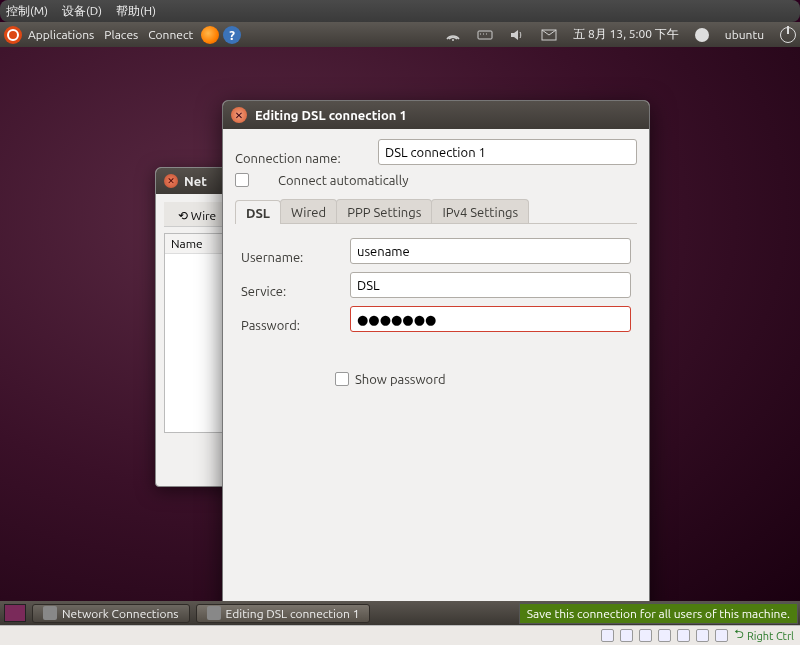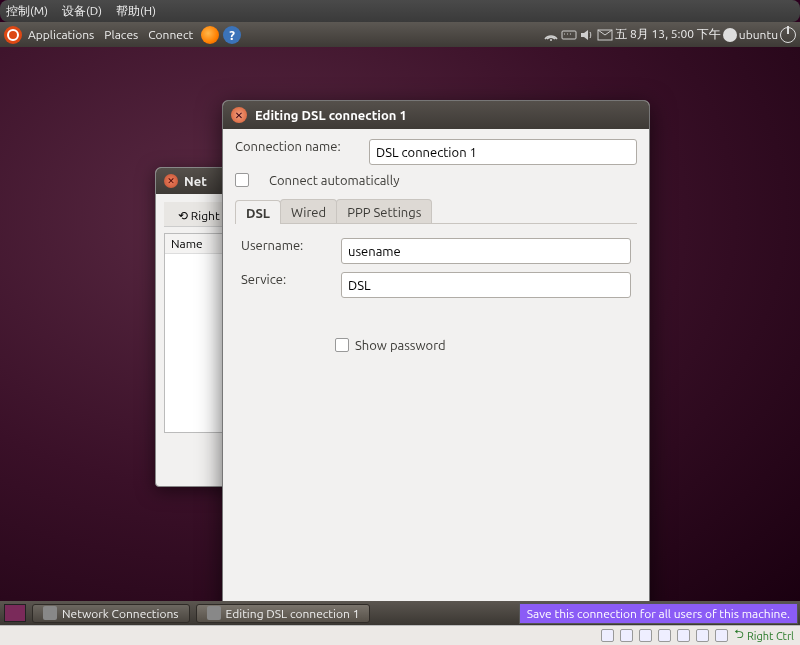--- a/index.html
+++ b/index.html
@@ -11,21 +11,21 @@
 
 
 .panel { height: 25px; background: linear-gradient(#5c5853,#3e3a36); color: #eee; font-size: 12px; display: flex; align-items: center; padding: 0 4px; position: relative; }
 .panel .ubuntu-logo { width: 18px; height: 18px; border-radius: 50%; background: #dd4814; margin-right: 6px; display: flex; align-items: center; justify-content: center; }
 .panel .ubuntu-logo::after { content: ""; width: 8px; height: 8px; border: 2px solid #fff; border-radius: 50%; }
 .panel .menus { display: flex; gap: 10px; }
 .panel .menus span { cursor: default; }
 .panel .app-icons { display: flex; gap: 4px; margin-left: 8px; }
 .panel .app-icons .ff { width: 18px; height: 18px; background: radial-gradient(circle at 40% 40%, #ffb84d 0%, #ff7f00 60%, #cc5500 100%); border-radius: 50%; }
 .panel .app-icons .help { width: 18px; height: 18px; background: #3b73b9; border-radius: 50%; color: #fff; font-weight: bold; font-size: 13px; display: flex; align-items: center; justify-content: center; }
-.panel .tray { margin-left: auto; display: flex; align-items: center; gap: 2px; }
+.panel .tray { margin-left: auto; display: flex; align-items: center; gap: 16px; }
 .panel .tray .ico { width: 16px; height: 16px; opacity: 0.9; }
 .panel .tray .clock { font-size: 12px; }
 .panel .tray .power { width: 16px; height: 16px; border: 1.5px solid #ddd; border-radius: 50%; position: relative; }
 .panel .tray .power::after { content: ""; position: absolute; top: -2px; left: 6px; width: 2px; height: 8px; background: #ddd; }
 .panel .tray .user-ico { width: 14px; height: 14px; border-radius: 50%; background: #ddd; }
 
 
 .desktop { position: absolute; top: 47px; left: 0; right: 0; bottom: 38px; background: radial-gradient(ellipse at 30% 30%, #5a2a43 0%, #3a1028 50%, #1a0010 100%); }
 
 
@@ -36,21 +36,21 @@
 .win-nc .tabrow { background: #e8e6e3; border-bottom: 1px solid #ccc; padding: 4px 6px 0 6px; font-size: 12px; }
 .win-nc .tabrow .tab { display: inline-block; padding: 3px 8px; }
 .win-nc .list { border: 1px solid #bbb; background: #fff; height: 200px; margin-top: 6px; }
 .win-nc .list .hdr { background: #f4f3f2; border-bottom: 1px solid #ddd; font-size: 12px; padding: 3px 6px; }
 
 
 .dialog { position: absolute; left: 222px; top: 53px; width: 428px; height: 555px; background: #f2f1f0; border: 1px solid #777; border-radius: 6px 6px 4px 4px; box-shadow: 0 6px 24px rgba(0,0,0,0.6); display: flex; flex-direction: column; }
 .dialog .titlebar { height: 28px; background: linear-gradient(#55504b,#3e3a36); border-radius: 5px 5px 0 0; color: #fff; font-weight: bold; font-size: 13px; display: flex; align-items: center; padding: 0 8px; gap: 8px; }
 .dialog .titlebar .close { width: 16px; height: 16px; border-radius: 50%; background: radial-gradient(#f4a080,#d45a30); display: flex; align-items: center; justify-content: center; font-size: 10px; color: #301; }
 .dialog .content { padding: 10px 12px; flex: 1; display: flex; flex-direction: column; color: #3c3b37; font-size: 13px; }
-.row { display: flex; align-items: flex-start; margin-bottom: 8px; gap: 14px; }
+.row { display: flex; align-items: flex-end; margin-bottom: 8px; gap: 23px; }
 .row label.lbl { width: 120px; text-align: left; }
 .text-input { flex: 1; height: 26px; border: 1px solid #b0aca6; border-radius: 3px; padding: 2px 6px; font-size: 13px; background: #fff; }
 .text-input.err { border: 1px solid #d04030; }
 .checkbox { width: 14px; height: 14px; border: 1px solid #999; background: #fff; border-radius: 2px; display: inline-block; margin-right: 6px; }
 
 
 .tabs { margin-top: 4px; border-bottom: 1px solid #c9c5c0; display: flex; }
 .tabs .tab { padding: 5px 10px 4px 10px; font-size: 13px; background: #ddd9d4; border: 1px solid #c9c5c0; border-bottom: none; margin-right: -1px; border-radius: 4px 4px 0 0; cursor: default; }
 .tabs .tab.active { background: #f2f1f0; font-weight: bold; position: relative; top: 1px; }
 .tab-body { border: 0; padding: 14px 6px 6px 6px; }
@@ -63,21 +63,21 @@
 .btn { min-width: 78px; height: 28px; border: 1px solid #b3afa8; background: linear-gradient(#f7f6f5,#e7e5e2); border-radius: 4px; font-size: 13px; color: #3c3b37; cursor: default; }
 
 
 .taskbar { position: absolute; left: 0; right: 0; bottom: 20px; height: 24px; background: linear-gradient(#5b5650,#3b3732); display: flex; align-items: center; padding: 0 4px; gap: 6px; color: #eee; font-size: 12px; }
 .taskbar .show-desktop { width: 22px; height: 18px; background: #7a2a5a; border: 1px solid #222; }
 .taskbar .task { display: flex; align-items: center; gap: 5px; padding: 2px 10px; background: linear-gradient(#6c6760,#4a453f); border: 1px solid #2f2b27; border-radius: 3px; height: 19px; }
 .taskbar .task .ico { width: 14px; height: 14px; background: #888; border-radius: 2px; }
 .taskbar .task.active { background: linear-gradient(#7a746c,#565048); }
 
 
-.tooltip { position: absolute; right: 2px; bottom: 21px; background: #8b5cf6; color: #fff; font-size: 12px; padding: 3px 7px; border: 1px solid #555; white-space: nowrap; }
+.tooltip { position: absolute; right: 2px; bottom: 21px; background: #4d7c0f; color: #fff; font-size: 12px; padding: 3px 7px; border: 1px solid #555; white-space: nowrap; }
 
 
 .vb-status { position: absolute; left: 0; right: 0; bottom: 0; height: 20px; background: #ece9e6; border-top: 1px solid #bbb; display: flex; align-items: center; justify-content: flex-end; padding: 0 6px; gap: 6px; font-size: 11px; color: #444; }
 .vb-status .led { width: 13px; height: 13px; border: 1px solid #999; background: #eef; border-radius: 2px; }
 .vb-status .hostkey { color: #2a7a2a; display: flex; align-items: center; gap: 3px; }
 .vb-status .hostkey .arrow { color: #2a7a2a; font-size: 12px; }
 </style>
 </head>
 <body>
 
@@ -126,21 +126,21 @@
 </div>
 
 <div class="desktop">
 
   <div class="win-nc">
     <div class="titlebar">
       <div class="close">✕</div>
       <span>Net</span>
     </div>
     <div class="body">
-      <div class="tabrow"><span class="tab">⟲ <span>Right</span></span></div>
+      <div class="tabrow"><span class="tab">⟲ <span>Wire</span></span></div>
       <div class="list">
         <div class="hdr">Name</div>
       </div>
     </div>
   </div>
 
   <div class="dialog">
     <div class="titlebar">
       <div class="close">✕</div>
       <span>Editing DSL connection 1</span>
@@ -152,30 +152,35 @@
       </div>
       <div class="row">
         <span class="checkbox"></span>
         <span>Connect automatically</span>
       </div>
 
       <div class="tabs">
         <div class="tab active">DSL</div>
         <div class="tab">Wired</div>
         <div class="tab">PPP Settings</div>
+        <div class="tab">IPv4 Settings</div>
       </div>
 
       <div class="tab-body">
         <div class="row">
           <label class="lbl">Username:</label>
           <input class="text-input" value="usename" style="">
         </div>
         <div class="row">
           <label class="lbl">Service:</label>
           <input class="text-input" value="DSL" style="">
+        </div>
+        <div class="row">
+          <label class="lbl">Password:</label>
+          <input class="text-input err" value="●●●●●●●" style="">
         </div>
         <div class="indent">
           <span class="checkbox"></span>
           <span>Show password</span>
         </div>
       </div>
 
       <div class="spacer"></div>
 
       <div class="footer">

